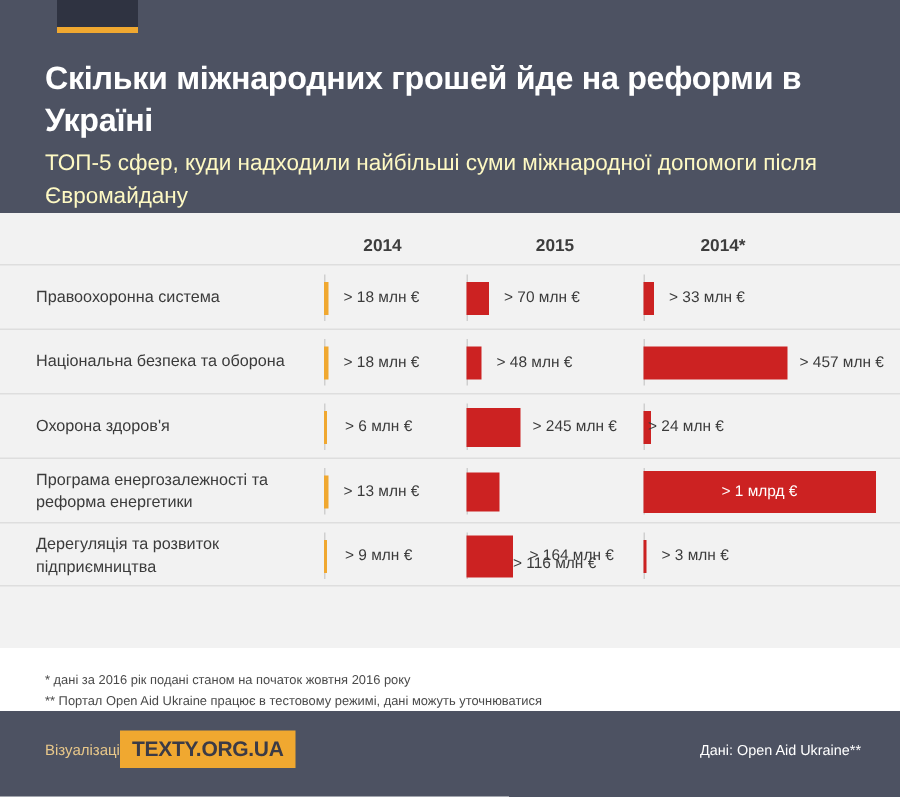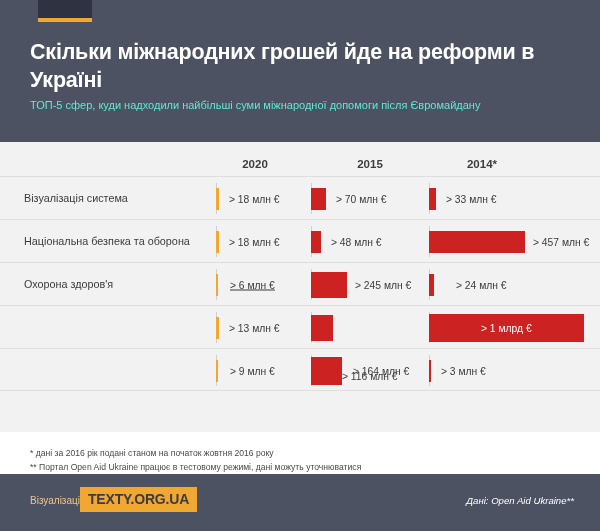--- a/index.html
+++ b/index.html
@@ -34,22 +34,22 @@
     color: #ffffff;
     font-size: 21.5px;
     font-weight: bold;
     line-height: 1.32;
     letter-spacing: -0.2px;
   }
   .subtitle {
     position: absolute;
     left: 30px; top: 98px;
     width: 530px;
-    color: #5eead4;
-    font-size: 11px;
+    color: #fef9c3;
+    font-size: 15px;
     line-height: 1.45;
   }
 
   
   .chart {
     position: relative;
     width: 600px;
     height: 290px;
     background: #f2f2f2;
   }
@@ -145,46 +145,45 @@
     font-size: 14px;
     font-weight: bold;
     padding: 4px 8px 5px 8px;
     letter-spacing: -0.2px;
   }
   .source {
     position: absolute;
     right: 26px; top: 21px;
     color: #ffffff;
     font-size: 9.6px;
-    font-style: italic;
   }
 </style>
 </head>
 <body>
 
 <div class="page">
 
   <div class="header">
     <div class="logo-mark"></div>
     <div class="title">Скільки міжнародних грошей йде на реформи в Україні</div>
     <div class="subtitle">ТОП-5 сфер, куди надходили найбільші суми міжнародної допомоги після Євромайдану</div>
   </div>
 
   <div class="chart">
 
     <div class="year-labels">
-      <div class="year y1">2020</div>
+      <div class="year y1">2014</div>
       <div class="year y2">2015</div>
       <div class="year y3">2014*</div>
     </div>
 
     <div class="rows">
 
       <div class="row">
-        <div class="row-label">Візуалізація система</div>
+        <div class="row-label">Правоохоронна система</div>
         <div class="divider" style="left:216px;"></div>
         <div class="grp g1">
           <div class="bar thin" style="left:0px; width:3px; height:22px;"></div>
           <div class="val" style="left:13px;">&gt; 18 млн €</div>
         </div>
         <div class="divider" style="left:311px;"></div>
         <div class="grp g2">
           <div class="bar" style="left:0px; width:15px; height:22px;"></div>
           <div class="val" style="left:25px;">&gt; 70 млн €</div>
         </div>
@@ -212,53 +211,55 @@
           <div class="bar" style="left:0px; width:96px; height:22px;"></div>
           <div class="val" style="left:104px;">&gt; 457 млн €</div>
         </div>
       </div>
 
       <div class="row">
         <div class="row-label">Охорона здоров'я</div>
         <div class="divider" style="left:216px;"></div>
         <div class="grp g1">
           <div class="bar thin" style="left:0px; width:2px; height:22px;"></div>
-          <div class="val" style="left:14px;text-decoration:underline;">&gt; 6 млн €</div>
+          <div class="val" style="left:14px;">&gt; 6 млн €</div>
         </div>
         <div class="divider" style="left:311px;"></div>
         <div class="grp g2">
           <div class="bar" style="left:0px; width:36px; height:26px;"></div>
           <div class="val" style="left:44px;">&gt; 245 млн €</div>
         </div>
         <div class="divider" style="left:429px;"></div>
         <div class="grp g3">
           <div class="bar" style="left:0px; width:5px; height:22px;"></div>
-          <div class="val" style="left:27px;">&gt; 24 млн €</div>
-        </div>
-      </div>
-
-      <div class="row">
+          <div class="val" style="left:3px;">&gt; 24 млн €</div>
+        </div>
+      </div>
+
+      <div class="row">
+        <div class="row-label">Програма енергозалежності та реформа енергетики</div>
         <div class="divider" style="left:216px;"></div>
         <div class="grp g1">
           <div class="bar thin" style="left:0px; width:3px; height:22px;"></div>
           <div class="val" style="left:13px;">&gt; 13 млн €</div>
         </div>
         <div class="divider" style="left:311px;"></div>
         <div class="grp g2">
           <div class="bar" style="left:0px; width:22px; height:26px;"></div>
           <div class="val" style="left:31px;margin-top:48px;">&gt; 116 млн €</div>
         </div>
         <div class="divider" style="left:429px;"></div>
         <div class="grp g3">
           <div class="bar" style="left:0px; width:155px; height:28px;"></div>
           <div class="val inside" style="left:52px;">&gt; 1 млрд €</div>
         </div>
       </div>
 
       <div class="row">
+        <div class="row-label">Дерегуляція та розвиток підприємництва</div>
         <div class="divider" style="left:216px;"></div>
         <div class="grp g1">
           <div class="bar thin" style="left:0px; width:2px; height:22px;"></div>
           <div class="val" style="left:14px;">&gt; 9 млн €</div>
         </div>
         <div class="divider" style="left:311px;"></div>
         <div class="grp g2">
           <div class="bar" style="left:0px; width:31px; height:28px;"></div>
           <div class="val" style="left:42px;">&gt; 164 млн €</div>
         </div>

